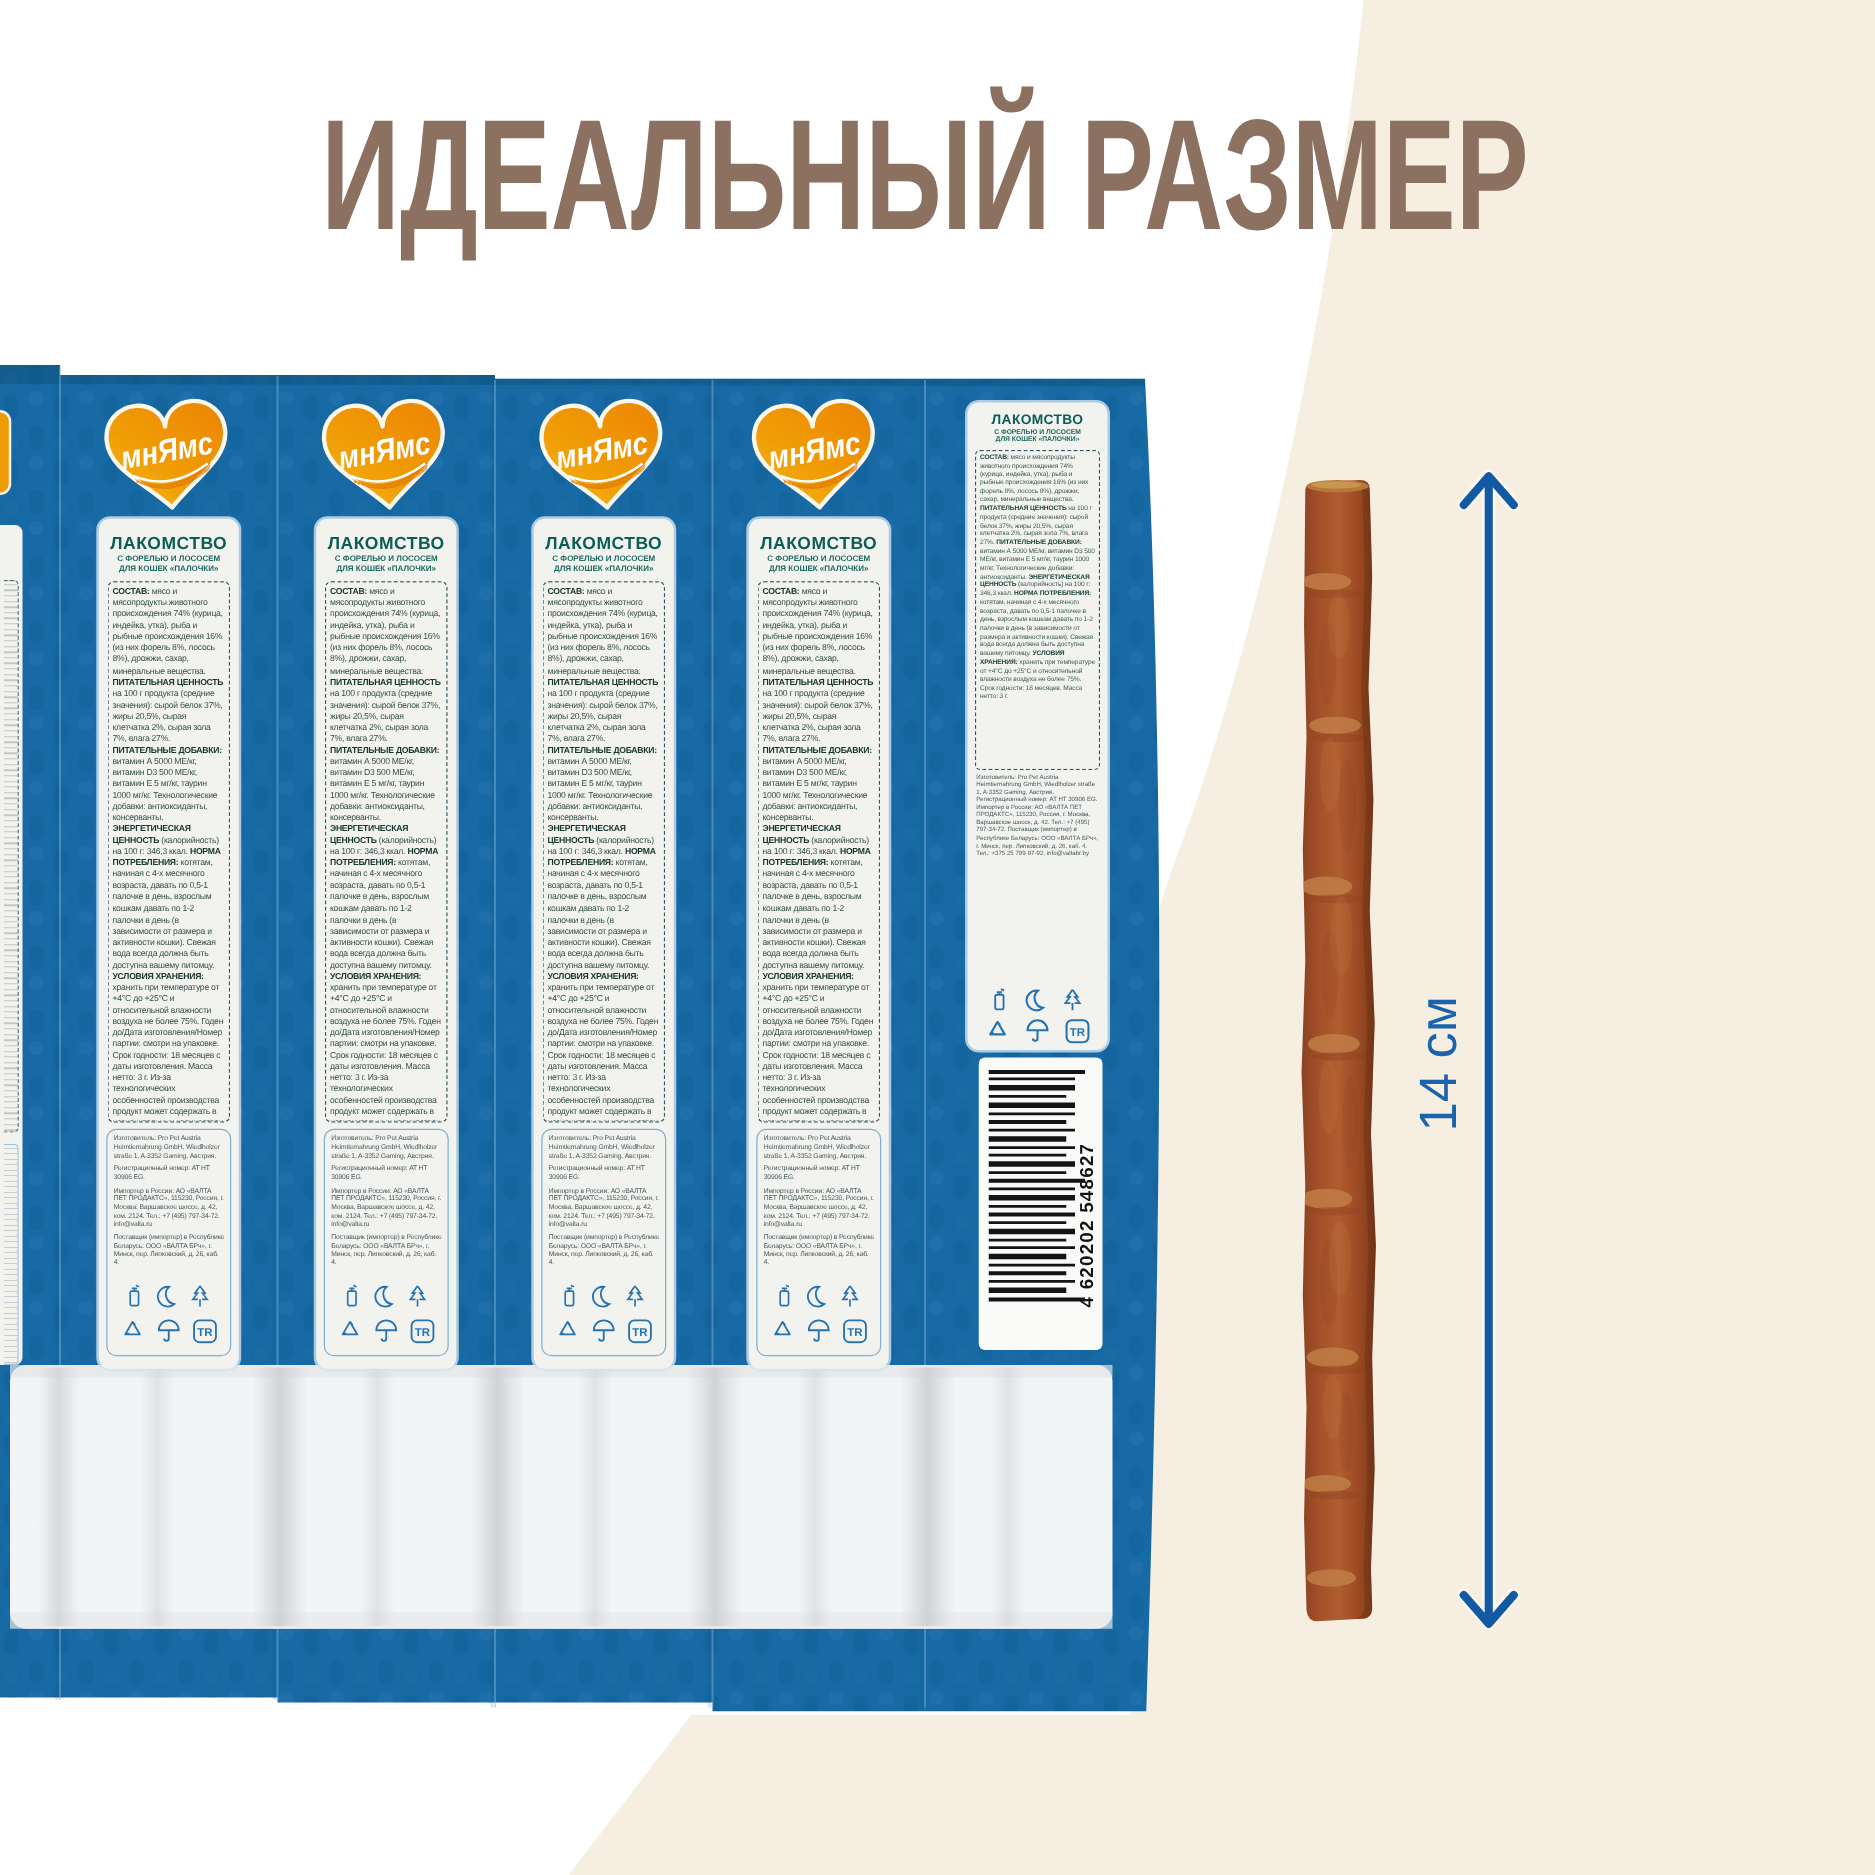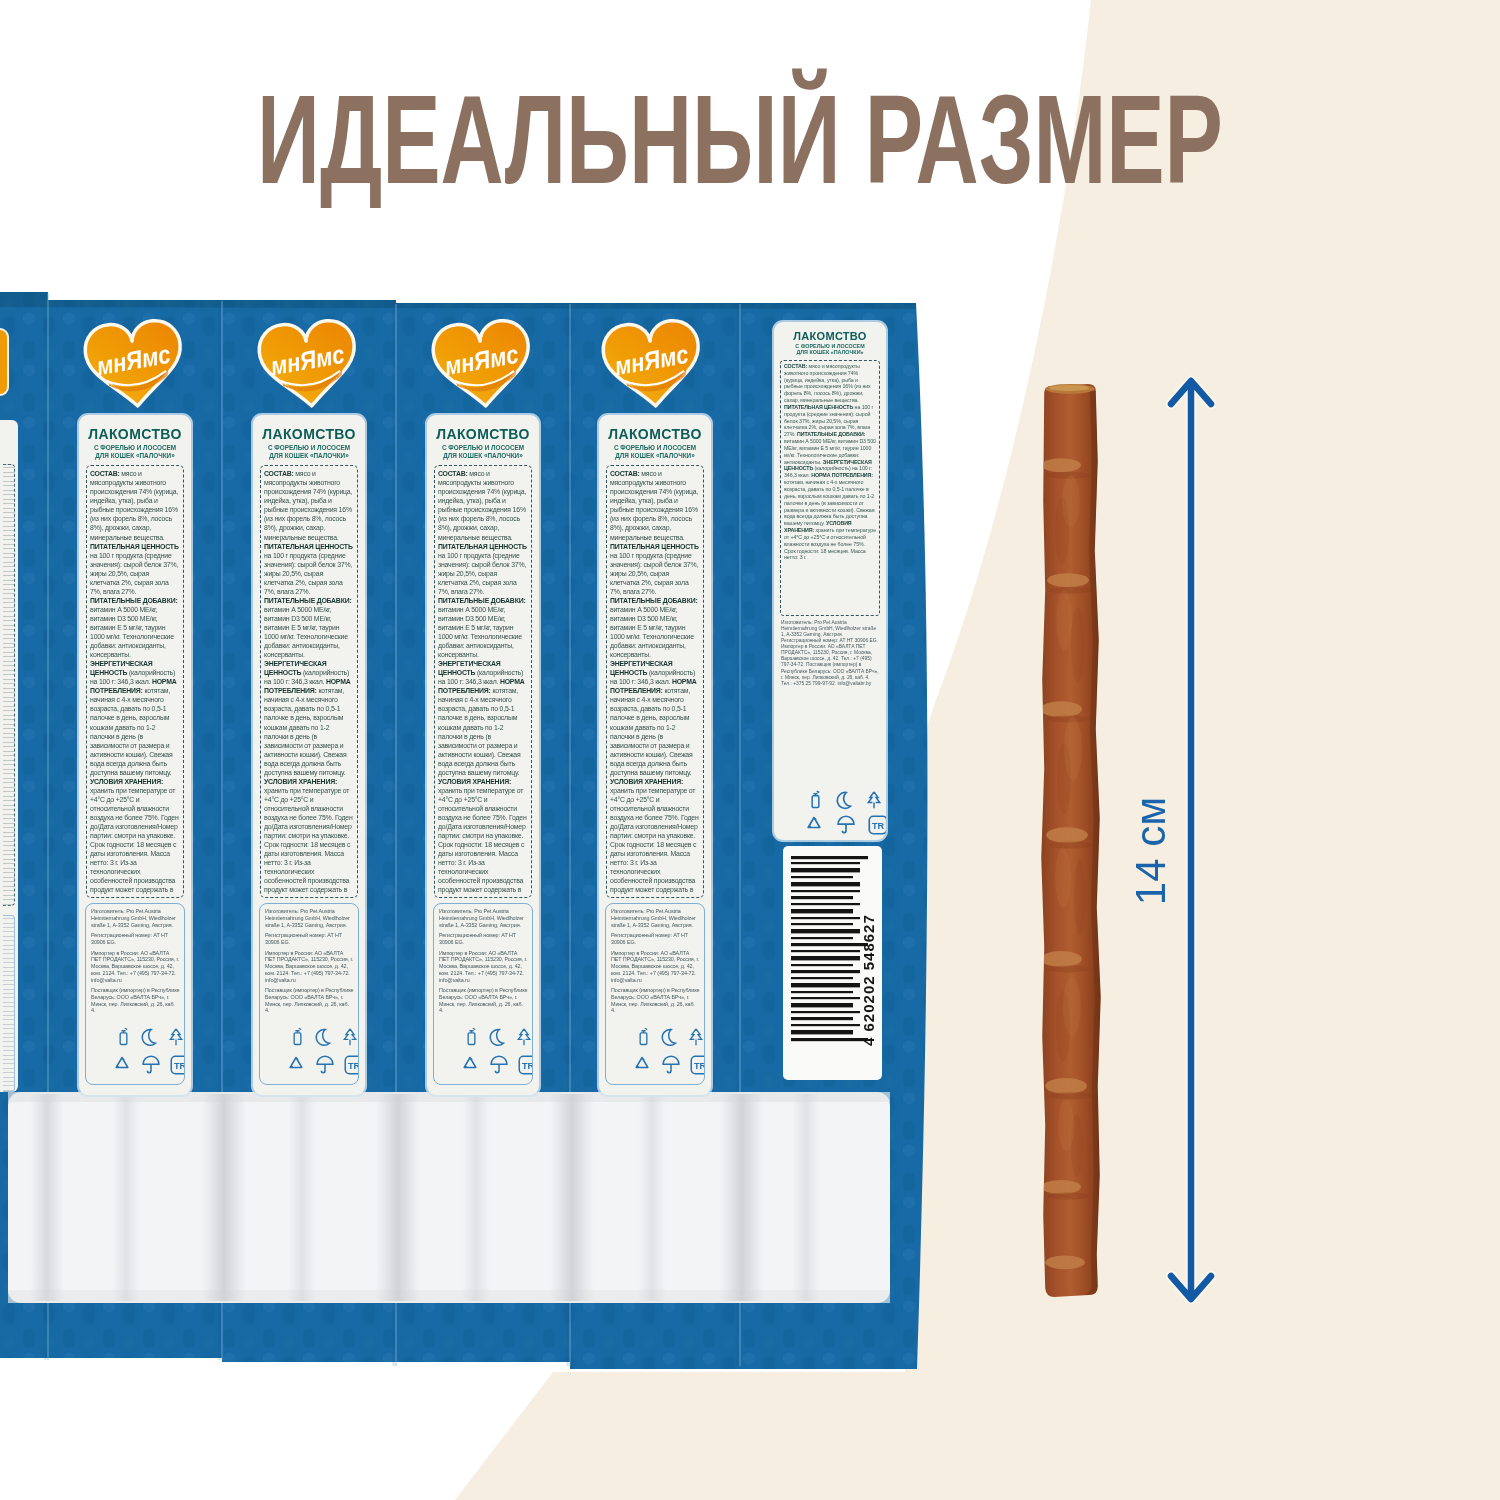--- a/index.html
+++ b/index.html
@@ -4,21 +4,21 @@
 html,body{margin:0;padding:0;width:1500px;height:1500px;overflow:hidden;background:#fff;font-family:"Liberation Sans",sans-serif;}
 .abs{position:absolute;}
 .lbl{position:absolute;top:415px;background:#f2f2ef;border-radius:9px;width:112px;height:680px;box-shadow:0 0 0 2px rgba(210,228,240,.8);overflow:hidden;}
 .lblhead{color:#0b5d55;font-weight:bold;text-align:center;font-size:14px;letter-spacing:.4px;margin-top:11px;}
 .lblsub{color:#1c6a60;font-weight:bold;text-align:center;font-size:6.4px;line-height:7.6px;margin-top:2px;}
 .dashbox{border:1.4px dashed #32545e;border-radius:5px;margin:6px 7px 0 7px;padding:3px 3px;height:425px;overflow:hidden;}
 .tny{font-size:6.9px;line-height:9.05px;color:#37514a;letter-spacing:-.2px;}
 .tny b{color:#16352f;}
 .mfrbox{border:1.6px solid #7fb0d4;border-radius:8px;margin:5px 6px 0 6px;height:180px;overflow:hidden;position:relative;}
 .mfr{font-size:5.4px;line-height:6.7px;color:#46585c;padding:4px 4px 0 5px;letter-spacing:-.1px;}
-.icorow{position:absolute;left:16px;width:100%;display:flex;justify-content:center;gap:9px;align-items:center;}
+.icorow{position:absolute;left:0;width:100%;display:flex;justify-content:center;gap:9px;align-items:center;}
 </style></head>
 <body>
 
 <svg class="abs" style="left:0;top:0" width="1500" height="1500" viewBox="0 0 1500 1500">
   <path d="M1091,0 C1066,230 1012,500 936,700 L918,755 L905,1372 L553,1372 L455,1500 L1500,1500 L1500,0 Z" fill="#f5eee1"></path>
 </svg>
 
 <div class="abs" style="left:0px;top:67px;width:1500px;text-align:center;font-size:126px;font-weight:bold;color:#8c7160;letter-spacing:0px;transform:translateX(-10px) scaleX(.694);transform-origin:750px 50%;">ИДЕАЛЬНЫЙ РАЗМЕР</div>
 
 <svg class="abs" style="left:0;top:0" width="1500" height="1500" viewBox="0 0 1500 1500">

